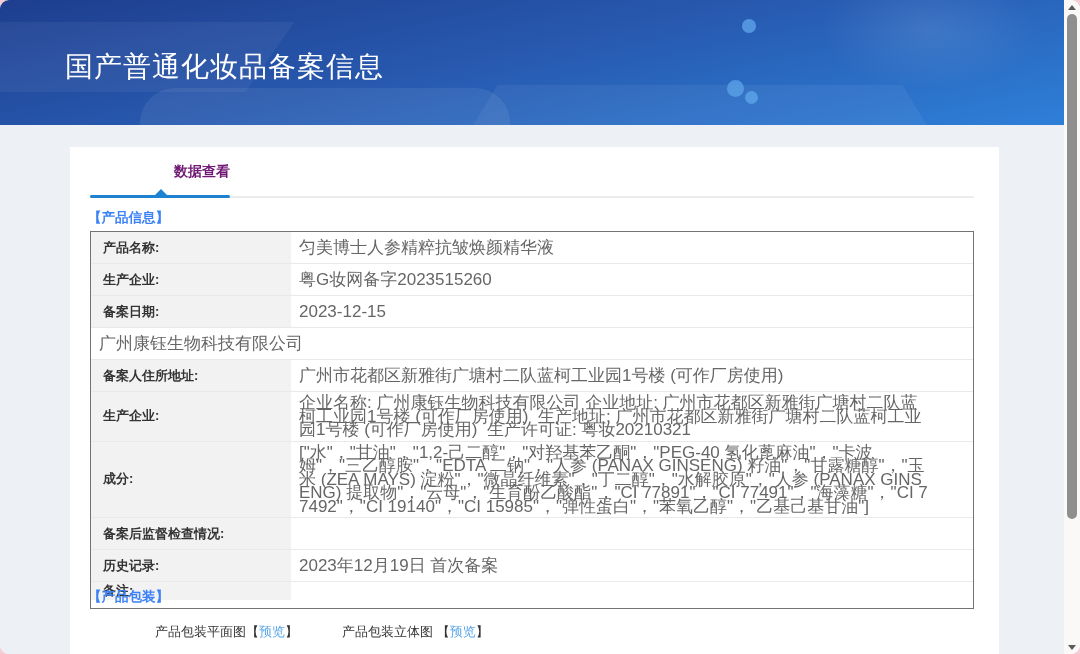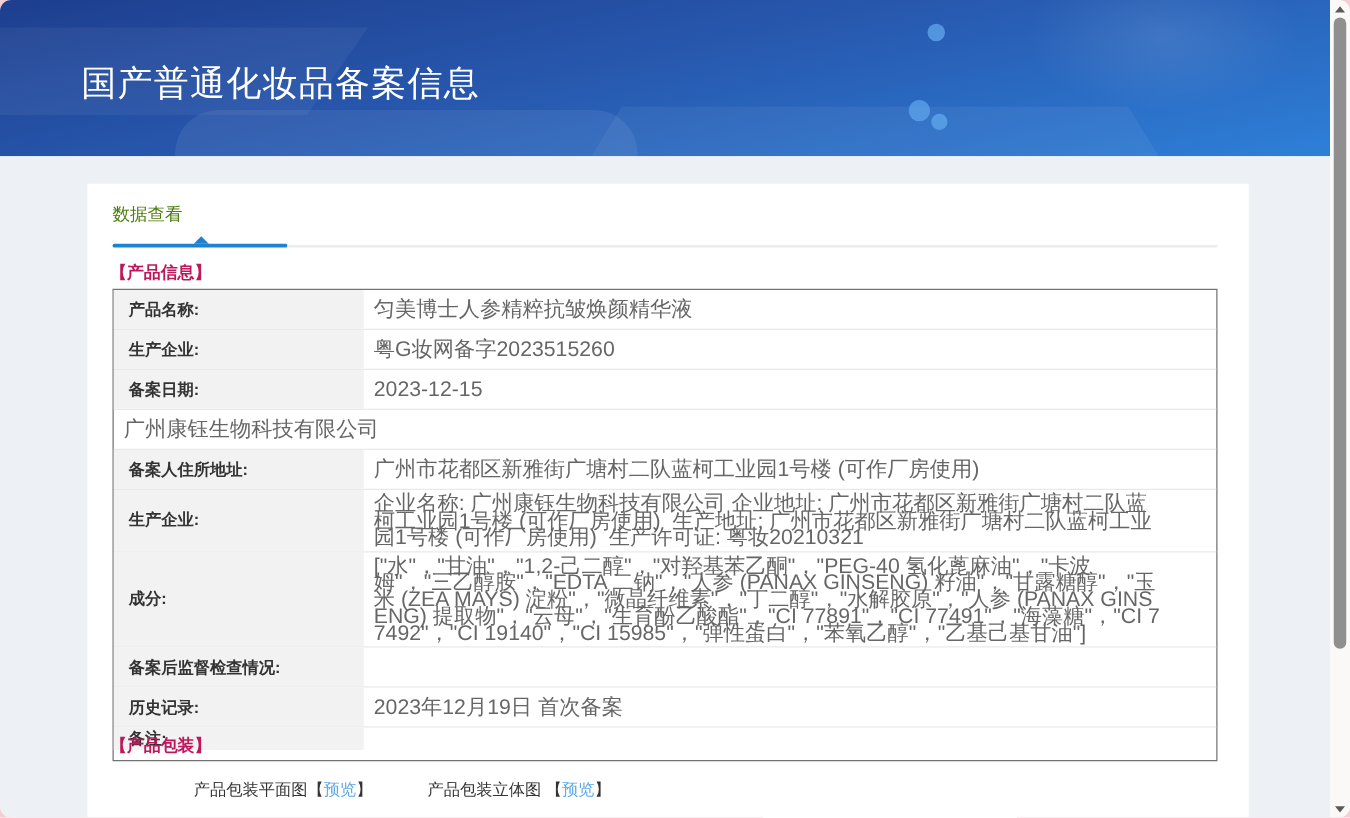--- a/index.html
+++ b/index.html
@@ -51,34 +51,34 @@
     position:absolute;left:0;top:125px;width:1064px;height:529px;
     background:#edf1f5;
   }
   .card{
     position:absolute;left:70px;top:22px;width:929px;height:507px;
     background:#ffffff;
   }
   
   .tab{
     position:absolute;left:20px;top:16px;width:140px;
-    text-align:left;color:#4d7c0f;font-size:14px;font-weight:normal;
+    text-align:right;color:#701a75;font-size:14px;font-weight:bold;
     cursor:pointer;
   }
   .tab-underline{position:absolute;left:20px;top:48px;width:140px;height:3px;background:#1e82d2;border-radius:2px;}
   .tab-triangle{
     position:absolute;left:85px;top:42px;width:0;height:0;
     border-left:6px solid transparent;border-right:6px solid transparent;
     border-bottom:6px solid #1e82d2;
   }
   .tab-restline{position:absolute;left:160px;top:49px;width:744px;height:2px;background:#ededed;}
   
   .section-title{
     position:absolute;left:18px;
-    font-size:13.5px;font-weight:bold;color:#be185d;text-align:right;
+    font-size:13.5px;font-weight:bold;color:#3b82f6;text-align:right;
   }
   .st-info{top:62px;}
   .st-pkg{top:441px;}
   
   .info-table{
     position:absolute;left:20px;top:84px;width:884px;
     border:1px solid #737373;
     box-sizing:border-box;
     background:#fff;
   }

